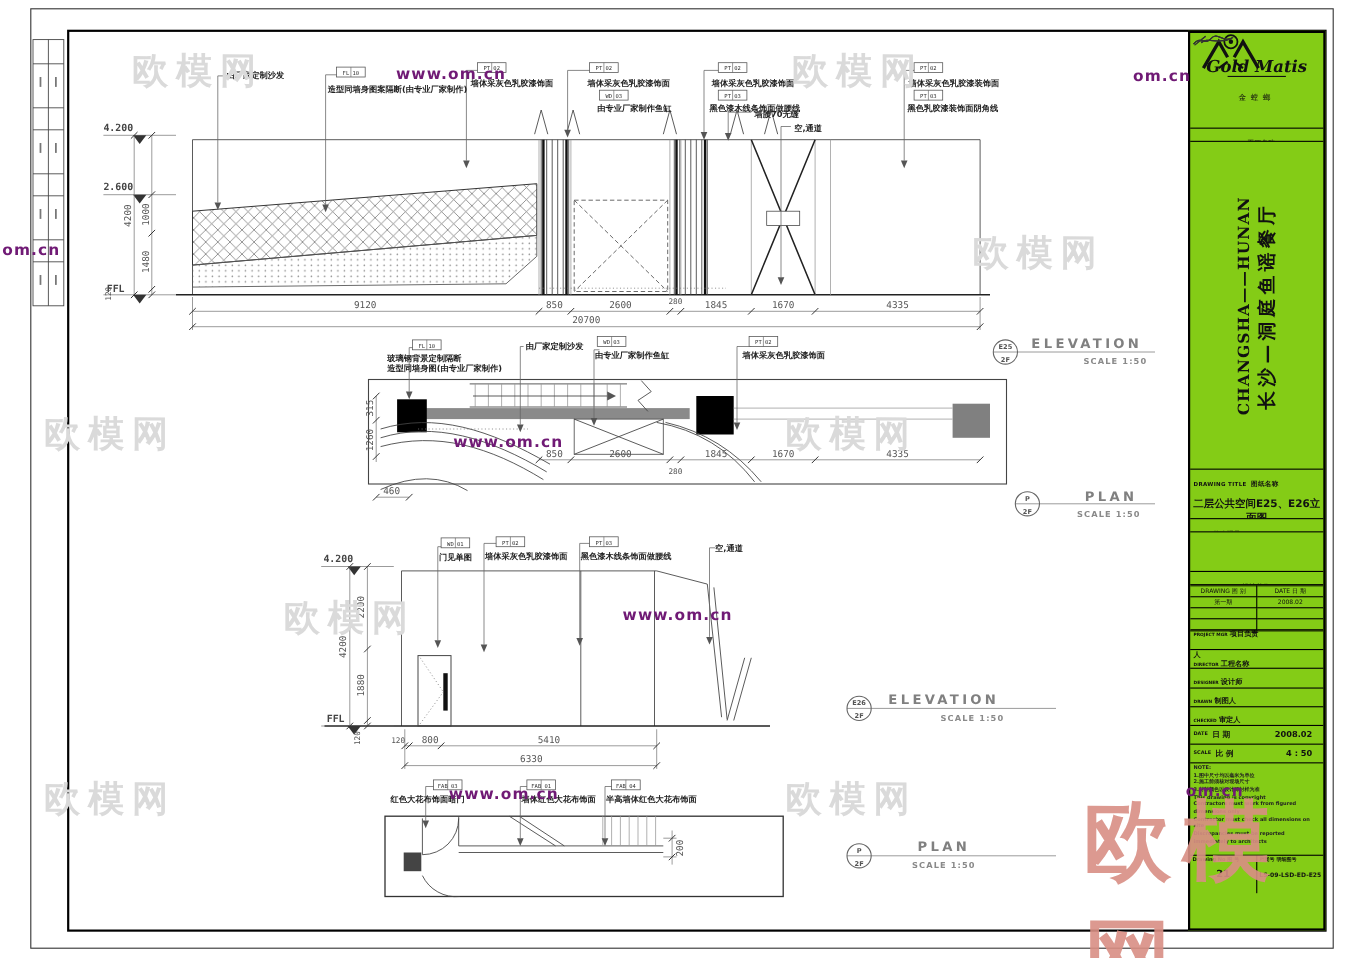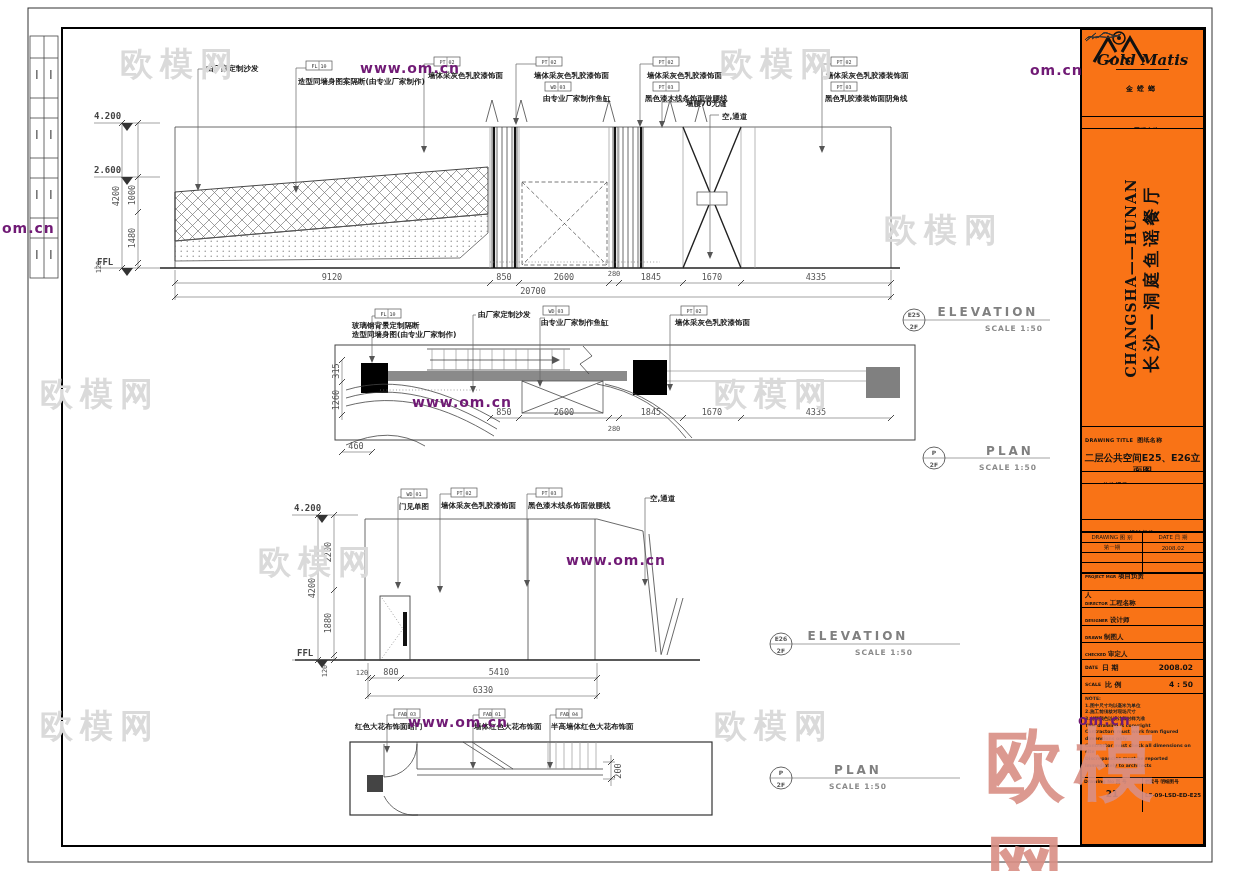--- a/index.html
+++ b/index.html
@@ -21,28 +21,28 @@
   .lng{stroke:#999;fill:none;stroke-width:.7;}
   .dash{stroke:#555;fill:none;stroke-width:.8;stroke-dasharray:4 2.5;}
   .dot{stroke:#777;fill:none;stroke-width:.7;stroke-dasharray:1 2.2;}
   .dimln{stroke:#666;fill:none;stroke-width:.6;}
   .tick{stroke:#333;stroke-width:.9;fill:none;}
   .leader{stroke:#666;fill:none;stroke-width:.7;}
   .arrow{fill:#555;stroke:none;}
   .tri{fill:#333;stroke:none;}
   .tagbox{fill:#fff;stroke:#555;stroke-width:.7;}
   
-  .tb{position:absolute;left:1080px;top:28px;width:125px;height:818px;background:#f97316;z-index:2;
+  .tb{position:absolute;left:1080px;top:28px;width:125px;height:818px;background:#84cc16;z-index:2;
       border:2px solid #000;box-sizing:border-box;display:flex;flex-direction:column;color:#111;}
   .tb-sec{border-bottom:1px solid #000;box-sizing:border-box;flex:0 0 auto;position:relative;overflow:hidden;}
   .tb-lab{font-size:5px;font-weight:bold;padding:2px 3px 0 3px;letter-spacing:.3px;}
   .tb-lab .cn{font-size:6px;margin-left:4px;}
   .logo-wrap{height:87px;display:flex;flex-direction:column;align-items:center;justify-content:center;}
   .logo-name{font:italic bold 15px "DejaVu Serif",serif;color:#111;margin-top:-2px;}
-  .logo-sub{font-size:7px;font-weight:bold;border-top:1px solid #111;padding:14px 10px 0 10px;letter-spacing:4px;}
+  .logo-sub{font-size:7px;font-weight:normal;border-top:1px solid #111;padding:14px 10px 0 10px;letter-spacing:4px;}
   .vname{height:298px;}
   .vname-inner{position:absolute;top:50%;left:50%;transform:translate(-50%,-50%) rotate(-90deg);
       white-space:nowrap;text-align:center;}
   .vname-en{font-size:14px;font-weight:bold;letter-spacing:1px;font-family:"DejaVu Serif",serif;}
   .vname-cn{font-size:17px;font-weight:bold;letter-spacing:4px;margin-top:1px;}
   .dtitle-val{font-size:9.5px;font-weight:bold;text-align:center;padding:6px 2px;}
   .tb-empty{height:36px;}
   .firm{padding:1px 3px;}
   .firm-cn{font-size:8px;font-weight:bold;line-height:1.15;}
   .firm-en{font-size:4px;font-weight:bold;transform-origin:left;}

